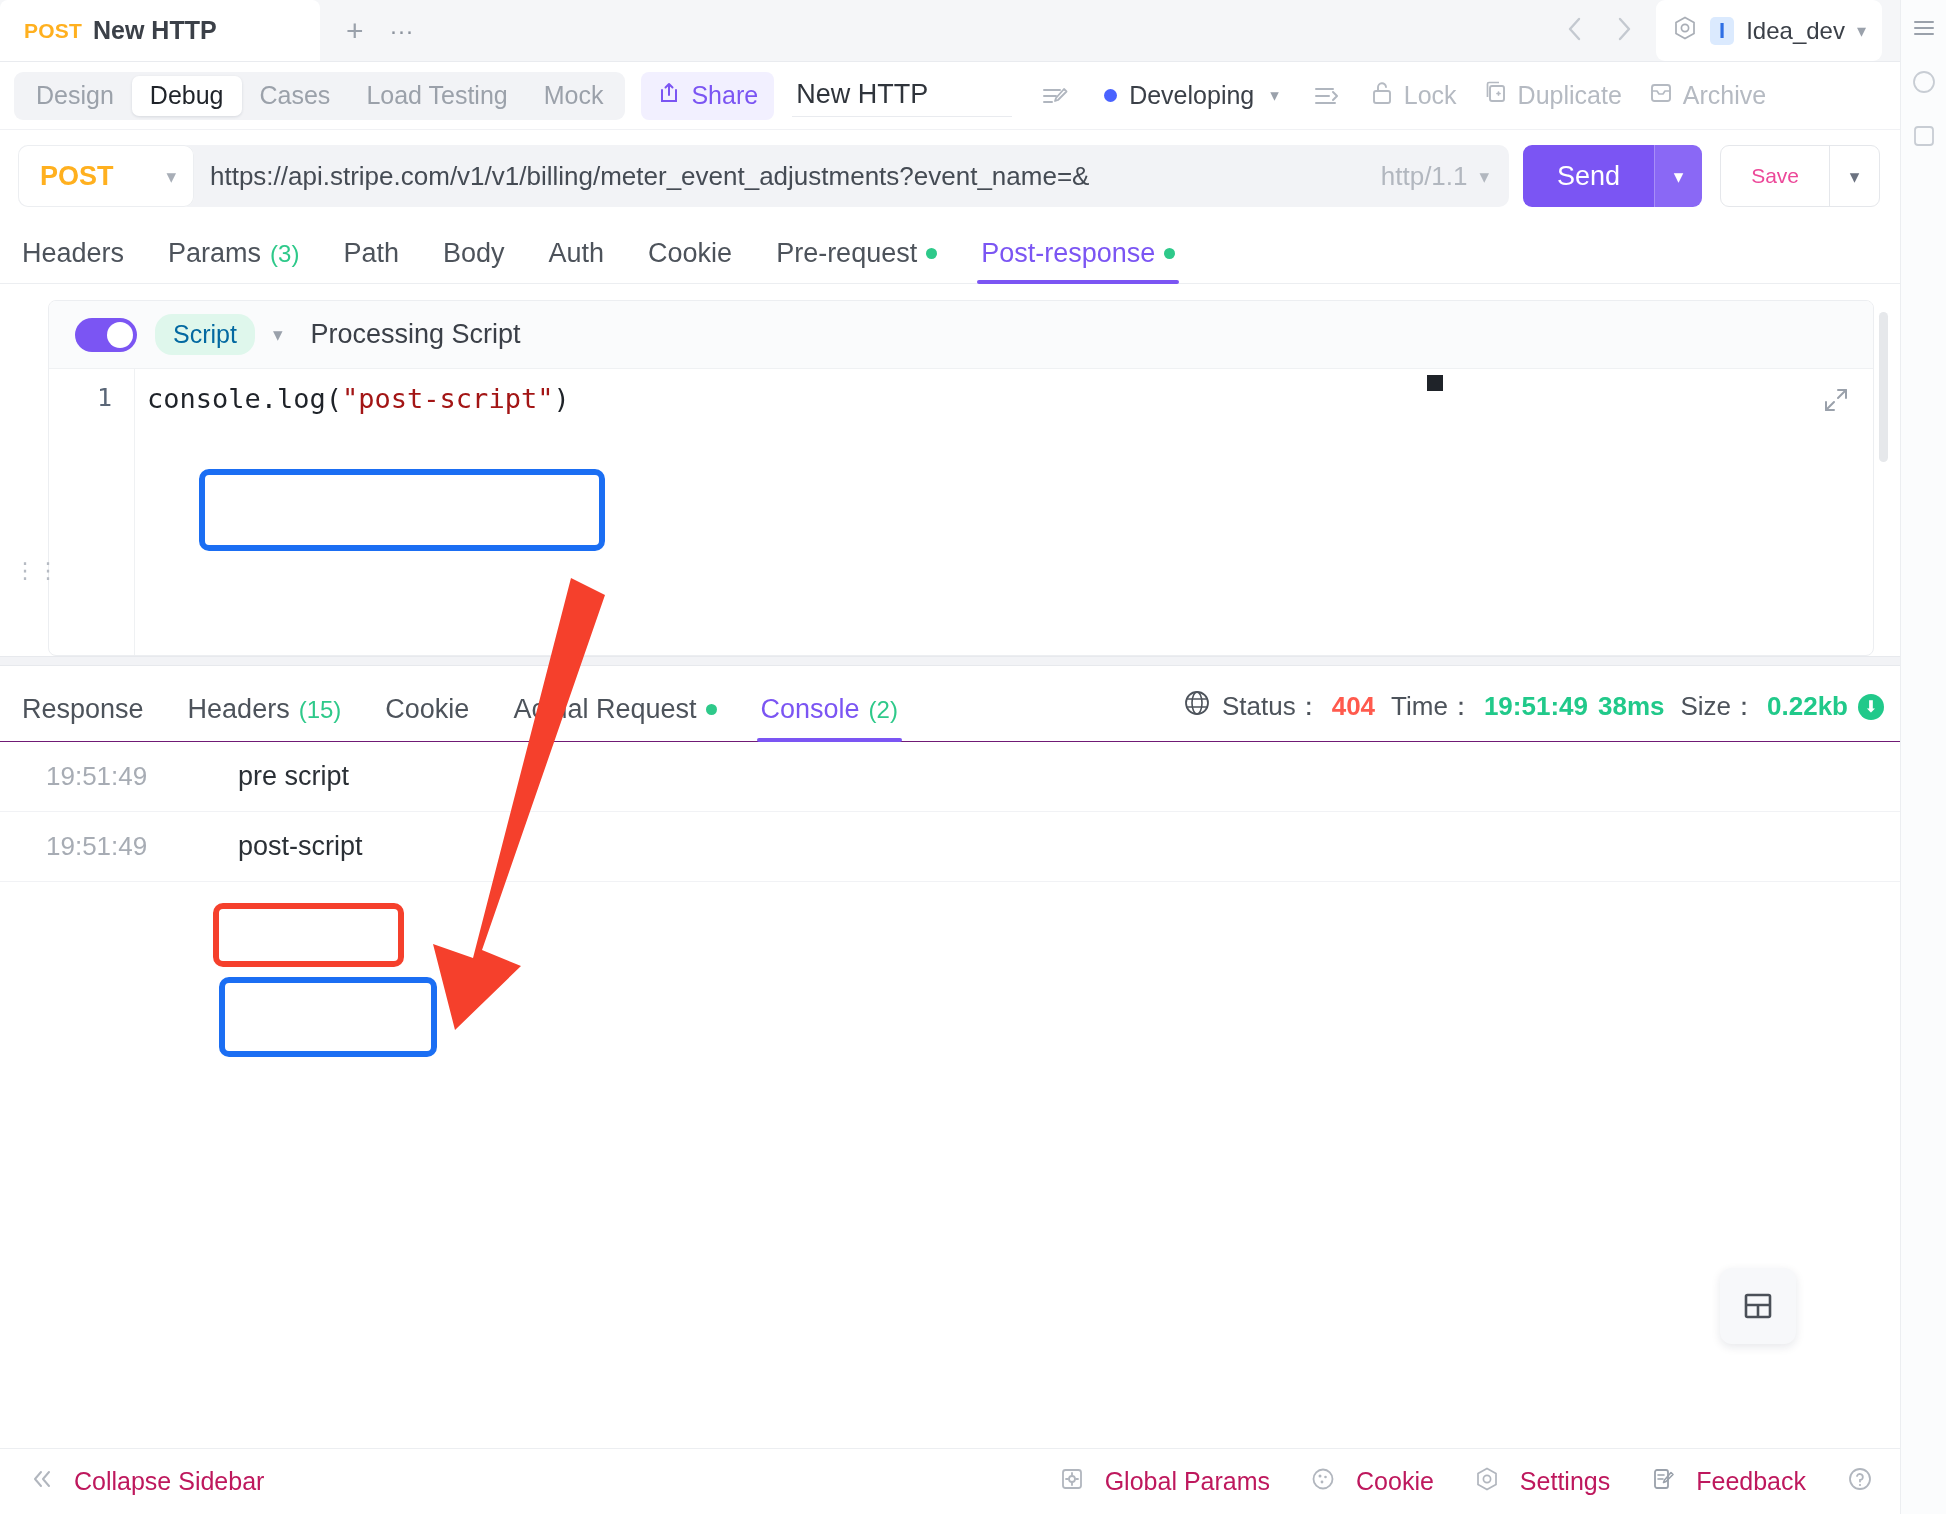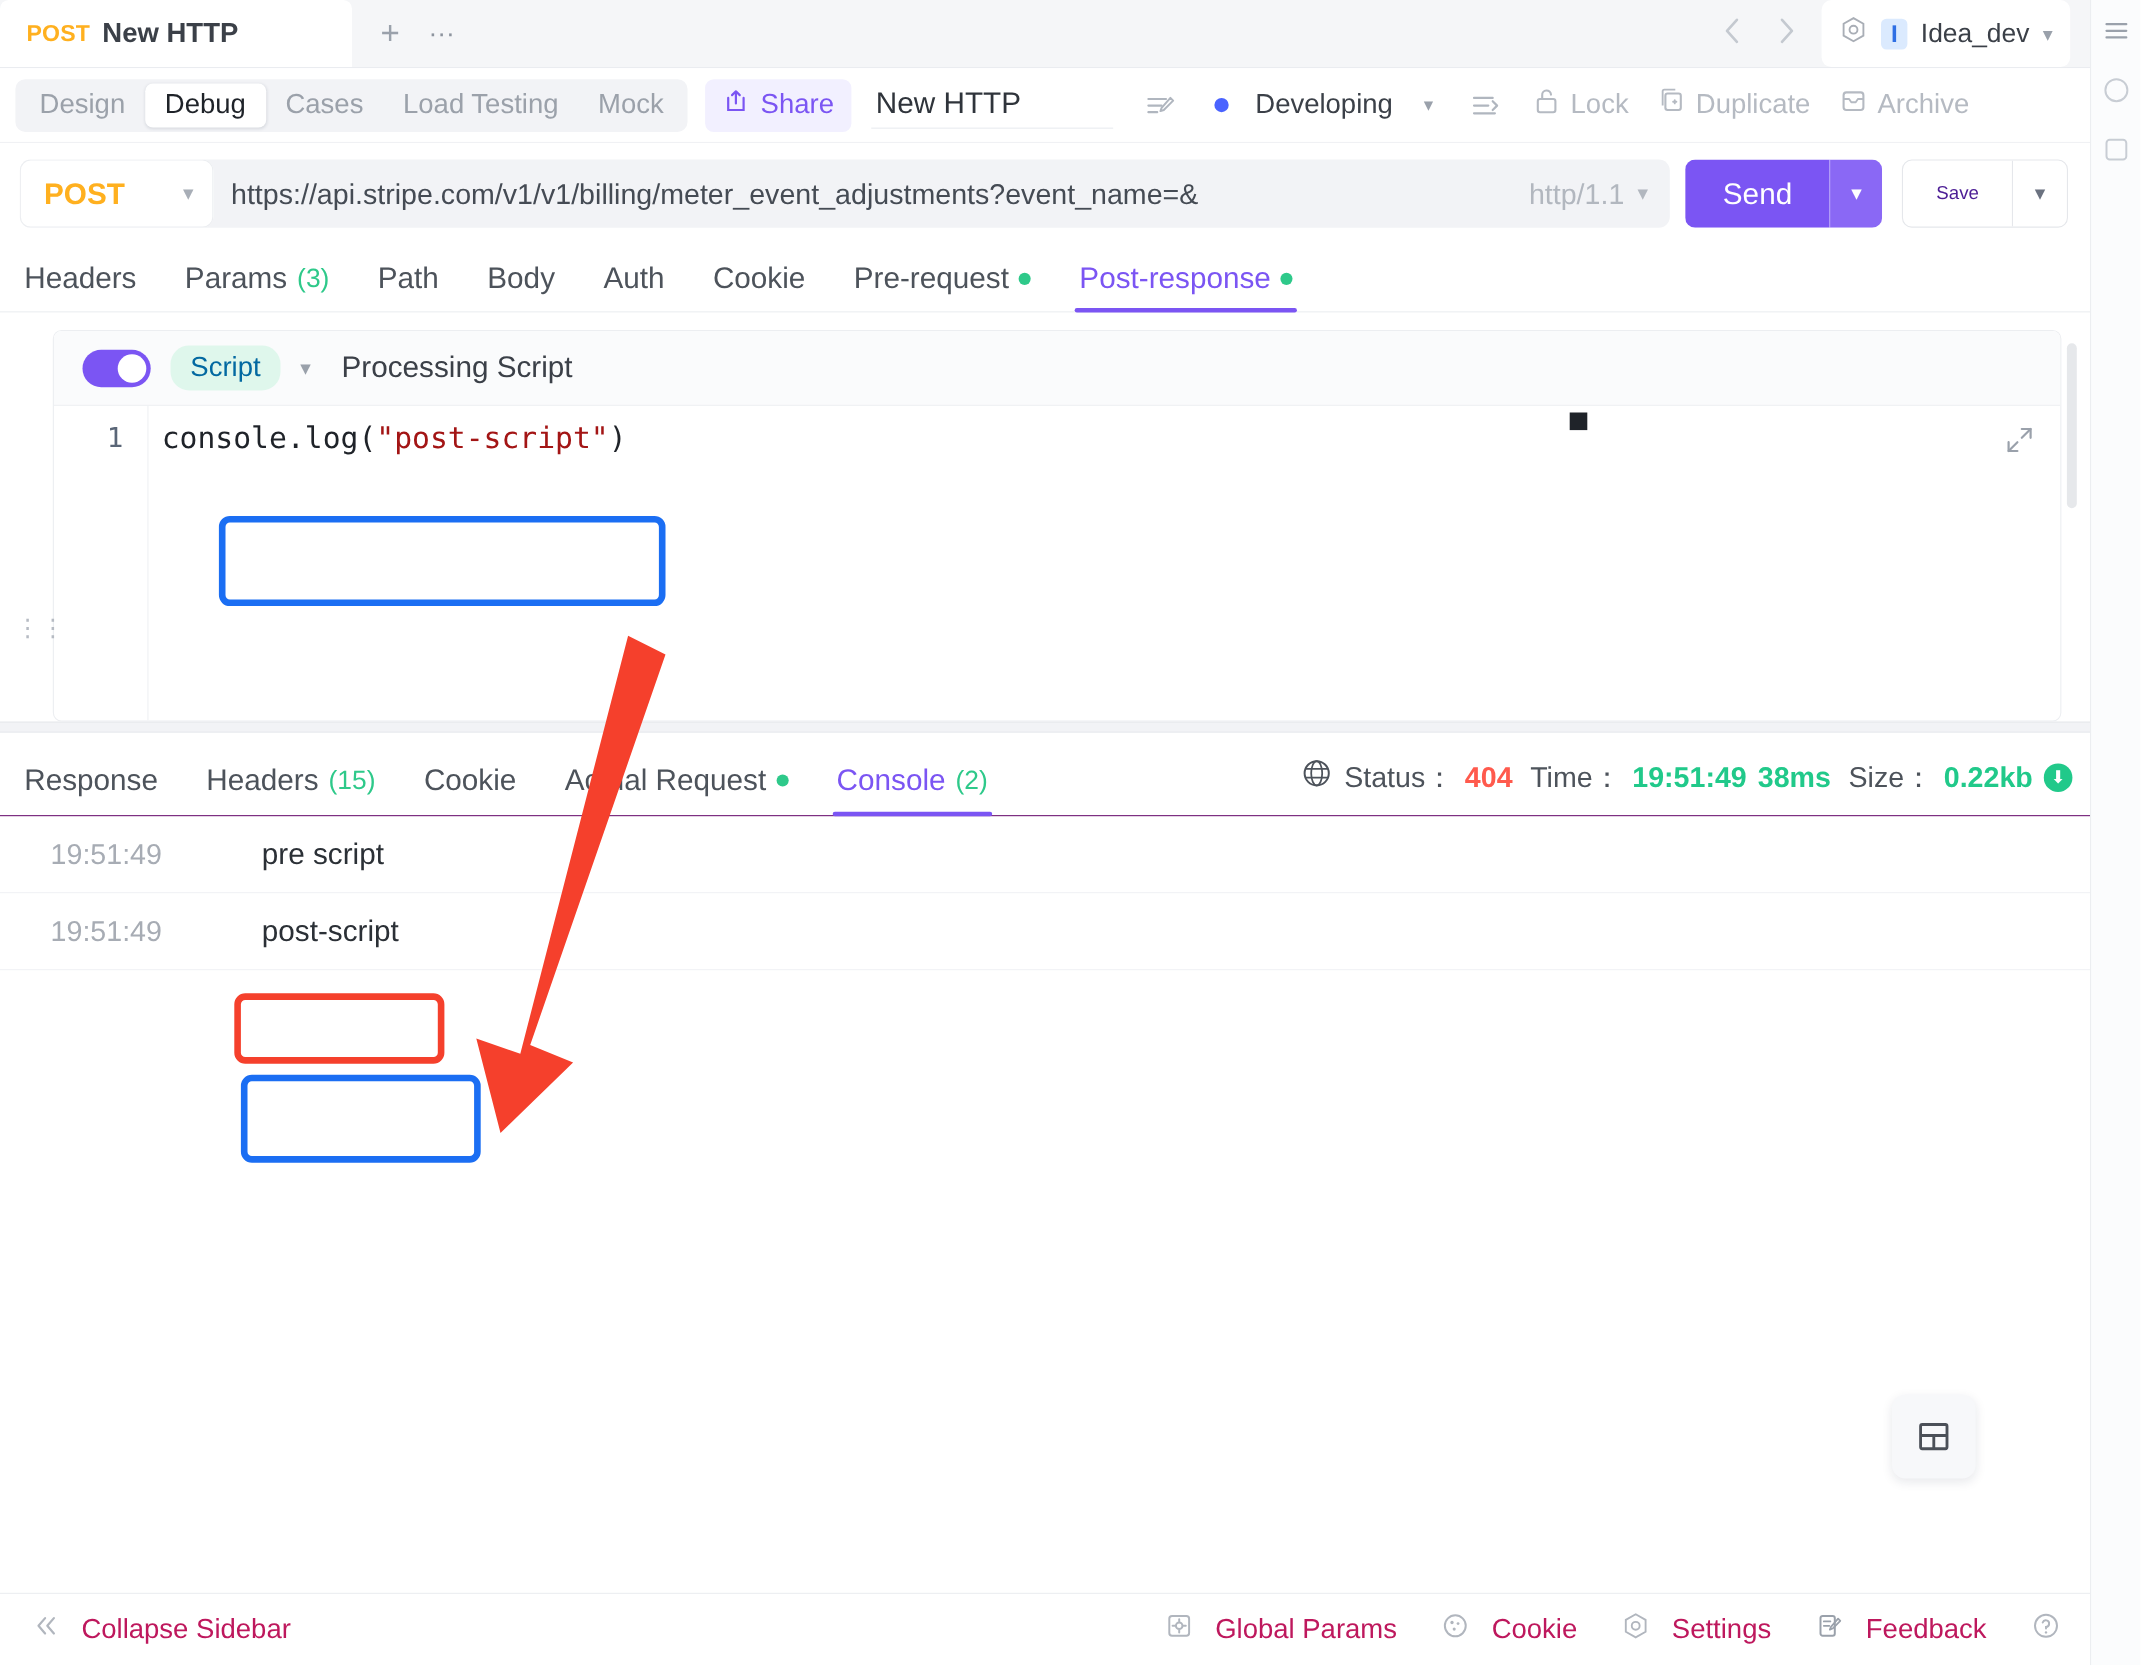--- a/index.html
+++ b/index.html
@@ -64,21 +64,21 @@
   .share-btn {
     margin-left: 16px; display: flex; align-items: center; gap: 10px;
     background: #f2f0ff; color: #7b55f3; border-radius: 8px;
     padding: 9px 16px; font-size: 25px; height: 48px;
   }
   .name-field {
     margin-left: 18px; font-size: 27px; color: #2f343b;
     border-bottom: 1px solid #e9ebef; padding: 4px 8px 6px 4px; min-width: 220px;
   }
   .hdr-icon { color: #b0b6bf; display: flex; align-items: center; }
-  .status-chip { display: flex; align-items: center; gap: 24px; font-size: 25px; color: #3b4048; }
+  .status-chip { display: flex; align-items: center; gap: 12px; font-size: 25px; color: #3b4048; }
   .status-dot { width: 13px; height: 13px; border-radius: 50%; background: #4a63ff; }
   .chip-caret { color: #9aa1ab; font-size: 17px; margin-left: 4px; }
   .hdr-action {
     display: flex; align-items: center; gap: 9px;
     font-size: 25px; color: #b5bac2; margin-left: 26px; white-space: nowrap;
   }
 
   
   .url-row { height: 92px; flex: 0 0 92px; display: flex; align-items: center; padding: 0 20px 0 18px; gap: 14px; }
   .url-shell {
@@ -105,21 +105,21 @@
   }
   .send-caret {
     background: #8a68f5; color: #fff; width: 48px;
     display: flex; align-items: center; justify-content: center; font-size: 19px;
     border-left: 1px solid rgba(255,255,255,.25);
   }
   .save-group {
     display: flex; align-items: stretch; height: 62px; border-radius: 9px;
     border: 1px solid #e5e7eb; overflow: hidden; background: #fff; margin-left: 4px;
   }
-  .save-btn { color: #4c1d95; font-size: 17px; display: flex; align-items: center; padding: 0 30px; }
+  .save-btn { color: #ec4899; font-size: 21px; display: flex; align-items: center; padding: 0 30px; }
   .save-caret {
     width: 50px; display: flex; align-items: center; justify-content: center;
     color: #6b7280; font-size: 19px; border-left: 1px solid #e5e7eb;
   }
 
   
   .req-tabs {
     height: 62px; flex: 0 0 62px; display: flex; align-items: flex-end;
     gap: 0; padding: 0 20px 0 18px; border-bottom: 1px solid #eceef1;
   }

